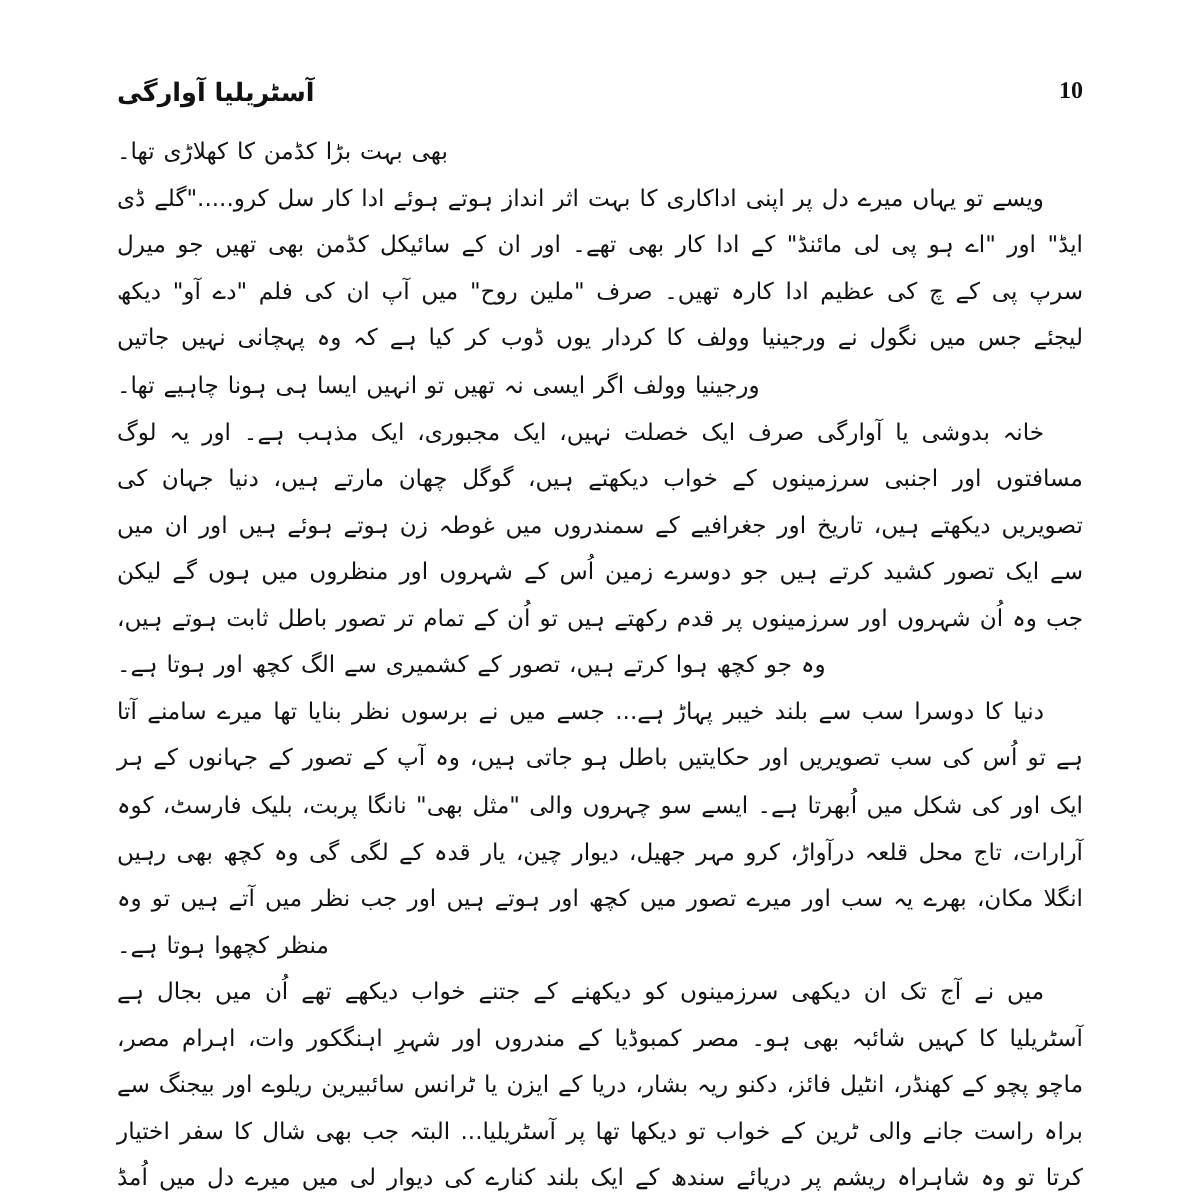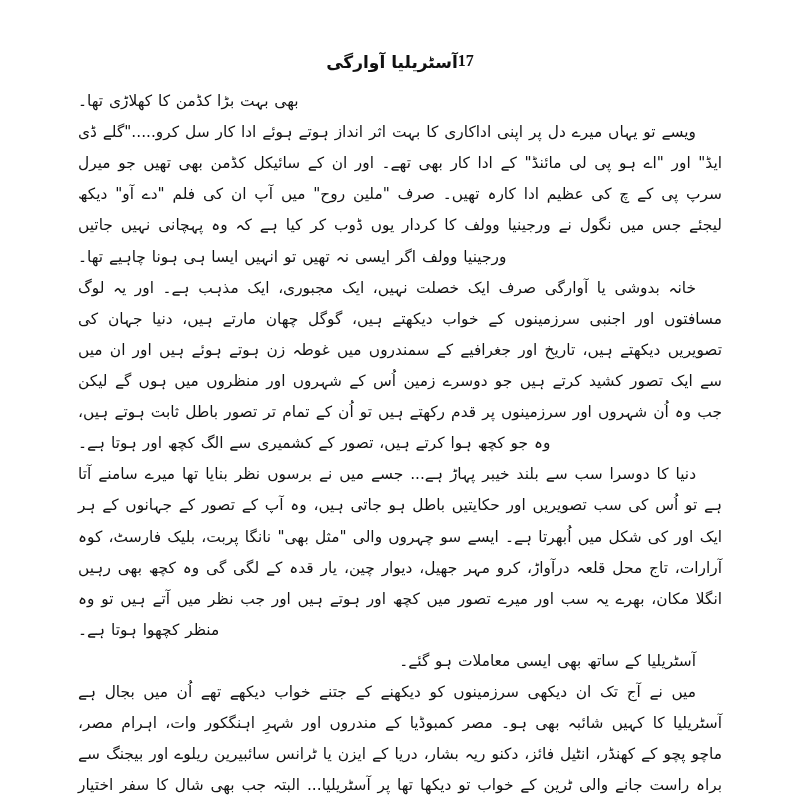--- a/index.html
+++ b/index.html
@@ -17,21 +17,21 @@
     position: relative;
     width: 800px;
     height: 800px;
     background: #ffffff;
     box-sizing: border-box;
     padding: 52px 78px 40px 78px;
   }
   .page-header {
     display: flex;
     flex-direction: row-reverse;
-    justify-content: center;
+    justify-content: space-between;
     align-items: flex-start;
     direction: rtl;
     margin-bottom: 14px;
   }
   .book-title {
     font-size: 17px;
     color: #111111;
     letter-spacing: 0.5px;
     font-weight: 600;
     white-space: nowrap;
@@ -59,25 +59,24 @@
   .para.short { text-align-last: right; }
   .para.centerish { text-align-last: right; }
 </style>
 </head>
 <body>
 
 <div class="page">
 
   <div class="page-header">
     <div class="book-title">آسٹریلیا آوارگی</div>
-    <div class="folio">17</div>
+    <div class="folio">10</div>
   </div>
 
   <div class="body-text">
     <p class="para first">بھی بہت بڑا کڈمن کا کھلاڑی تھا۔</p>
     <p class="para">ویسے تو یہاں میرے دل پر اپنی اداکاری کا بہت اثر انداز ہوتے ہوئے ادا کار سل کرو....."گلے ڈی ایڈ" اور "اے ہو پی لی مائنڈ" کے ادا کار بھی تھے۔ اور ان کے سائیکل کڈمن بھی تھیں جو میرل سرپ پی کے چ کی عظیم ادا کارہ تھیں۔ صرف "ملین روح" میں آپ ان کی فلم "دے آو" دیکھ لیجئے جس میں نگول نے ورجینیا وولف کا کردار یوں ڈوب کر کیا ہے کہ وہ پہچانی نہیں جاتیں ورجینیا وولف اگر ایسی نہ تھیں تو انہیں ایسا ہی ہونا چاہیے تھا۔</p>
     <p class="para">خانہ بدوشی یا آوارگی صرف ایک خصلت نہیں، ایک مجبوری، ایک مذہب ہے۔ اور یہ لوگ مسافتوں اور اجنبی سرزمینوں کے خواب دیکھتے ہیں، گوگل چھان مارتے ہیں، دنیا جہان کی تصویریں دیکھتے ہیں، تاریخ اور جغرافیے کے سمندروں میں غوطہ زن ہوتے ہوئے ہیں اور ان میں سے ایک تصور کشید کرتے ہیں جو دوسرے زمین اُس کے شہروں اور منظروں میں ہوں گے لیکن جب وہ اُن شہروں اور سرزمینوں پر قدم رکھتے ہیں تو اُن کے تمام تر تصور باطل ثابت ہوتے ہیں، وہ جو کچھ ہوا کرتے ہیں، تصور کے کشمیری سے الگ کچھ اور ہوتا ہے۔</p>
     <p class="para">دنیا کا دوسرا سب سے بلند خیبر پہاڑ ہے... جسے میں نے برسوں نظر بنایا تھا میرے سامنے آتا ہے تو اُس کی سب تصویریں اور حکایتیں باطل ہو جاتی ہیں، وہ آپ کے تصور کے جہانوں کے ہر ایک اور کی شکل میں اُبھرتا ہے۔ ایسے سو چہروں والی "مثل بھی" نانگا پربت، بلیک فارسٹ، کوہ آرارات، تاج محل قلعہ درآواڑ، کرو مہر جھیل، دیوار چین، یار قدہ کے لگی گی وہ کچھ بھی رہیں انگلا مکان، بھرے یہ سب اور میرے تصور میں کچھ اور ہوتے ہیں اور جب نظر میں آتے ہیں تو وہ منظر کچھوا ہوتا ہے۔</p>
-    <p class="para short centerish">آسٹریلیا کے ساتھ بھی ایسی معاملات ہو گئے۔</p>
     <p class="para">میں نے آج تک ان دیکھی سرزمینوں کو دیکھنے کے جتنے خواب دیکھے تھے اُن میں بجال ہے آسٹریلیا کا کہیں شائبہ بھی ہو۔ مصر کمبوڈیا کے مندروں اور شہرِ اہنگکور وات، اہرام مصر، ماچو پچو کے کھنڈر، انٹیل فائز، دکنو ریہ بشار، دریا کے ایزن یا ٹرانس سائبیرین ریلوے اور بیجنگ سے براہ راست جانے والی ٹرین کے خواب تو دیکھا تھا پر آسٹریلیا... البتہ جب بھی شال کا سفر اختیار کرتا تو وہ شاہراہ ریشم پر دریائے سندھ کے ایک بلند کنارے کی دیوار لی میں میرے دل میں اُمڈ دیتا... برہمین کے بتایا جا رہا پانچ کروں پر مشتمل ٹی ڈی سی ہوٹل ہمیشہ برزین میں یاد دلاتا۔ یشام میں سندھ کی سلیمی جو درکے کناروں پر شب گزار آتی ہی سورج ہمہ اندھیرے سفر کا آغاز کرتے اور دریا کو پل عبور کر کے کمین ناشتے کے وقت میں نازل ہو جاتے۔ یہ موئل</p>
   </div>
 
 </div>
 
 </body></html>

